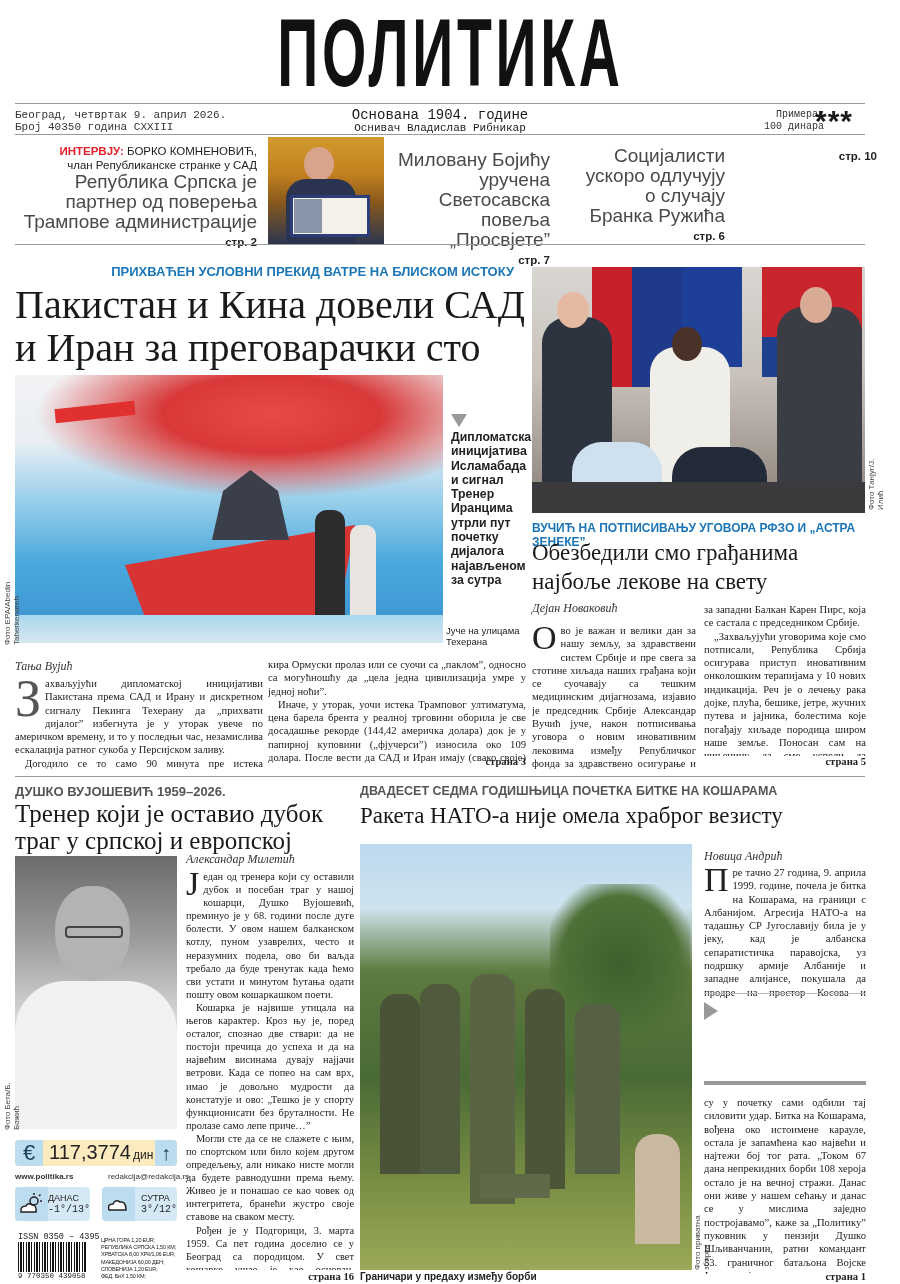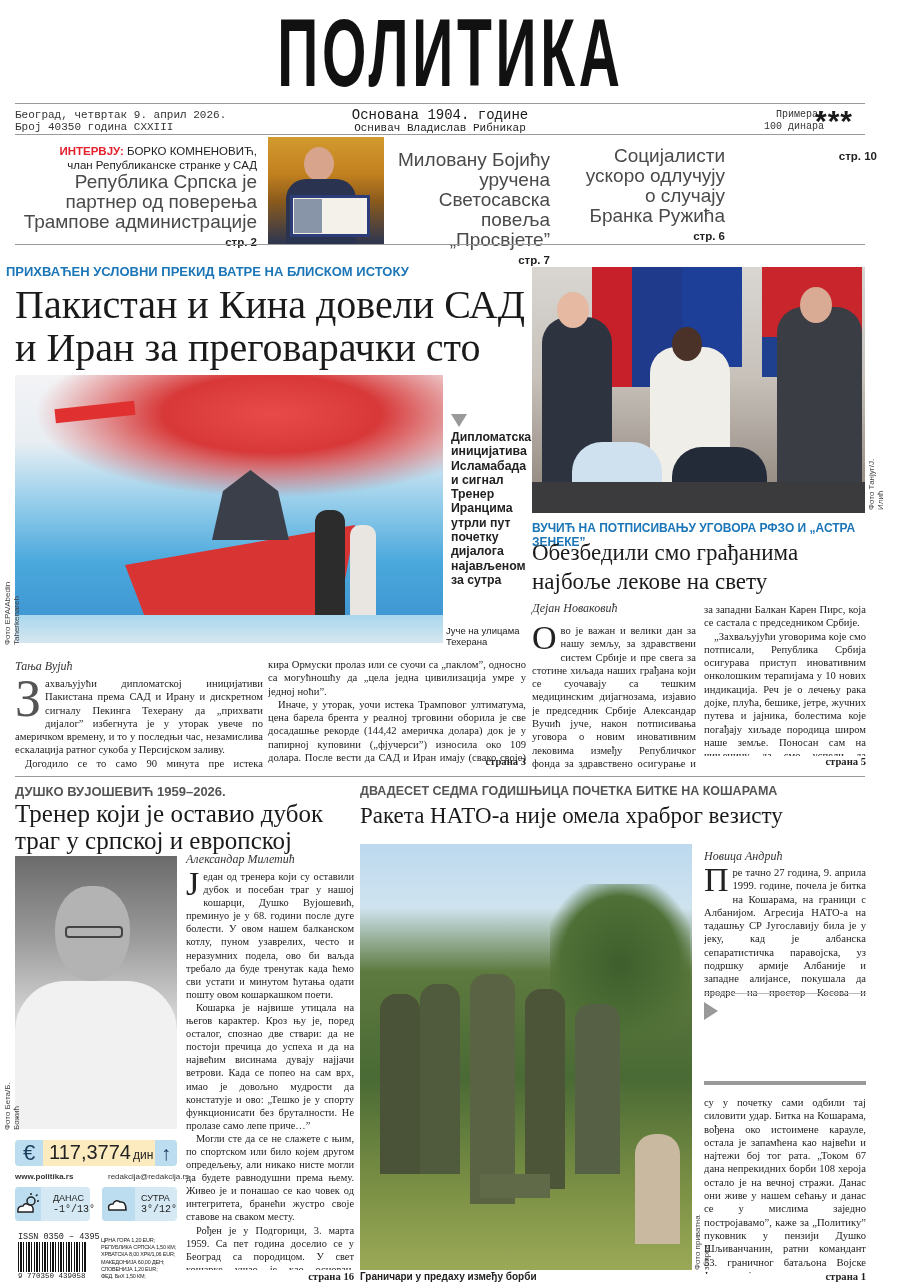--- a/index.html
+++ b/index.html
@@ -79,21 +79,21 @@
 </div>
 <div class="abs teaser" style="left:585px;top:146px;width:140px">
   <div class="t">Социјалисти ускоро одлучују о случају Бранка Ружића</div>
   <div class="p">стр. 6</div>
 </div>
 <div class="abs teaser" style="left:752px;top:146px;width:125px">
   <div class="p">стр. 10</div>
 </div>
 <div class="hr" style="left:15px;top:244px;width:850px"></div>
 
-<div class="abs kicker" style="left:6px;top:264px;width:500px;text-align:left">ПРИХВАЋЕН УСЛОВНИ ПРЕКИД ВАТРЕ НА БЛИСКОМ ИСТОКУ</div>
+<div class="abs kicker" style="left:14px;top:264px;width:500px;text-align:right">ПРИХВАЋЕН УСЛОВНИ ПРЕКИД ВАТРЕ НА БЛИСКОМ ИСТОКУ</div>
 <div class="abs h1" style="left:15px;top:283px;width:510px;text-align:left">Пакистан и Кина довели САД и Иран за преговарачки сто</div>
 
 <div class="abs photo" style="left:15px;top:375px;width:428px;height:268px;background:linear-gradient(180deg,#f3f3f5 0%,#e8eef3 25%,#9fd2ec 45%,#4aa8dc 70%,#3b8fcf 100%)">
   <div style="position:absolute;left:0;top:0;width:428px;height:130px;background:radial-gradient(ellipse at 60% 30%,#e84a4a 0%,#d83838 30%,rgba(240,240,245,0) 65%)"></div>
   <div style="position:absolute;left:40px;top:30px;width:80px;height:14px;background:#e03030;transform:rotate(-6deg)"></div>
   <div style="position:absolute;left:110px;top:150px;width:230px;height:100px;background:#d93434;clip-path:polygon(0 40%,100% 0,92% 100%,10% 100%)"></div>
   <div style="position:absolute;left:175px;top:95px;width:110px;height:70px;background:#3a3f4a;clip-path:polygon(20% 100%,30% 30%,55% 0,80% 30%,90% 100%)"></div>
   <div style="position:absolute;left:300px;top:135px;width:30px;height:125px;background:#2c2c2c;border-radius:12px 12px 0 0"></div>
   <div style="position:absolute;left:335px;top:150px;width:26px;height:118px;background:#e9e6e1;border-radius:10px 10px 0 0"></div>
   <div style="position:absolute;left:0;top:240px;width:428px;height:28px;background:linear-gradient(180deg,#a8d7ee,#d6e7ef)"></div>
@@ -184,21 +184,21 @@
     <svg width="26" height="22" viewBox="0 0 26 22">
         <circle cx="16" cy="8" r="4" fill="none" stroke="#222" stroke-width="1.5"></circle>
         <g stroke="#222" stroke-width="1.5">
           <line x1="16" y1="0" x2="16" y2="2"></line>
           <line x1="22" y1="8" x2="24" y2="8"></line>
           <line x1="21" y1="3" x2="22.5" y2="1.5"></line>
         </g>
         <path d="M3 19 Q2 13 8 13 Q10 9 14 12 Q19 12 18 19 Z" fill="#fff" stroke="#222" stroke-width="1.5"></path>
       </svg>
   </div>
-  <div class="sans" style="padding-left:12px;font-size:9px;line-height:11px;color:#222">
+  <div class="sans" style="padding-left:0;font-size:9px;line-height:11px;color:#222">
     <div>ДАНАС</div>
     <div class="serif" style="font-size:10px">-1°/13°</div>
   </div>
 </div>
 <div class="abs fx weather" style="left:102px;top:1187px;width:75px">
   <div class="ic">
     <svg width="24" height="16" viewBox="0 0 24 16">
         <path d="M3 14 Q1 8 7 8 Q9 3 14 6 Q20 5 20 14 Z" fill="#fff" stroke="#222" stroke-width="1.5"></path>
       </svg>
   </div>

